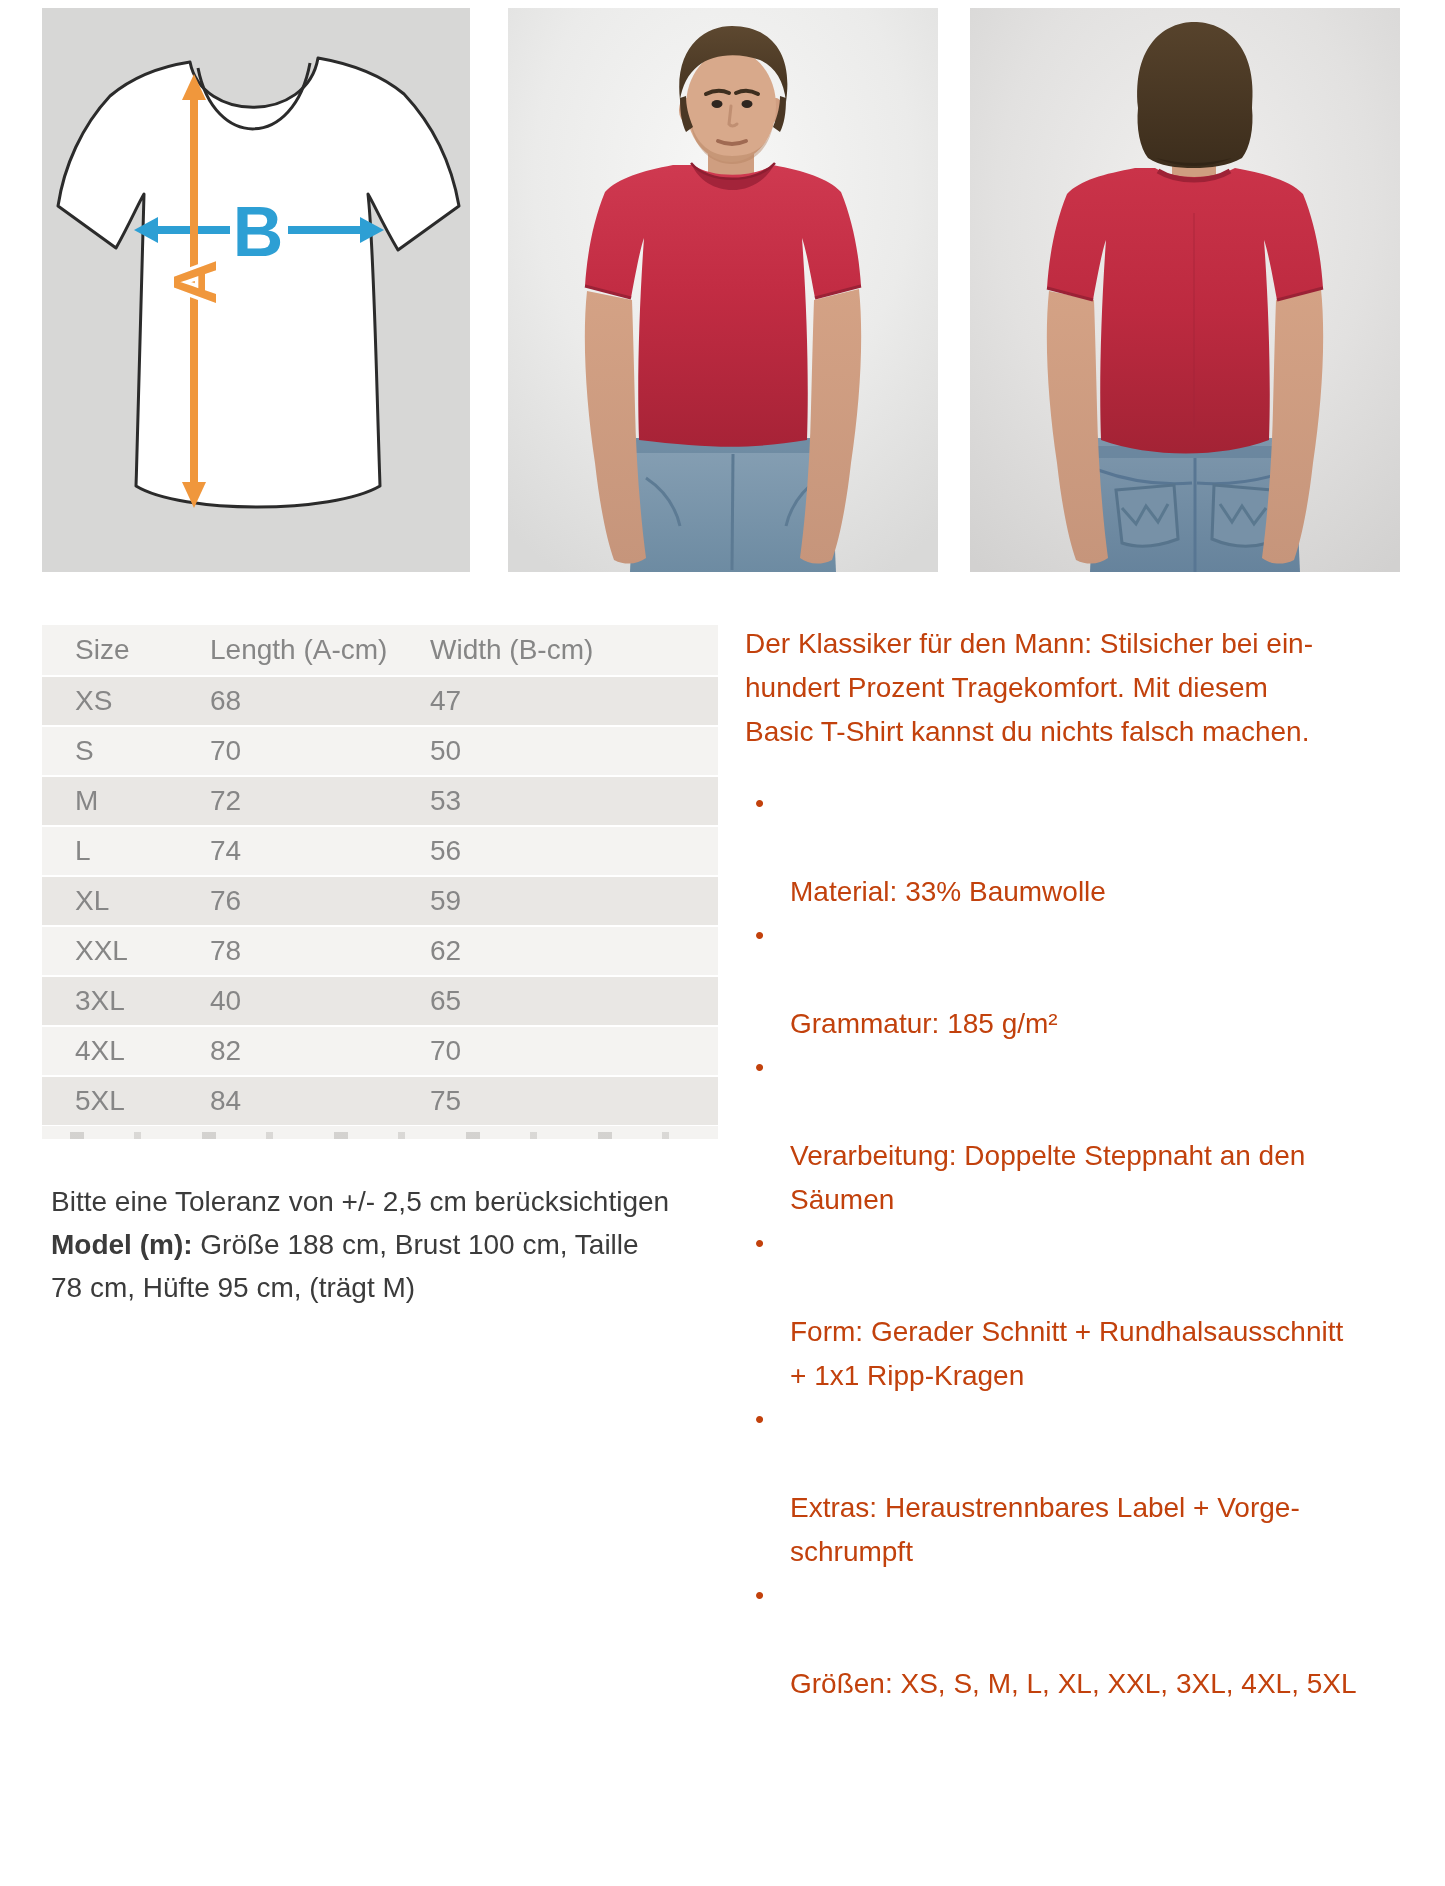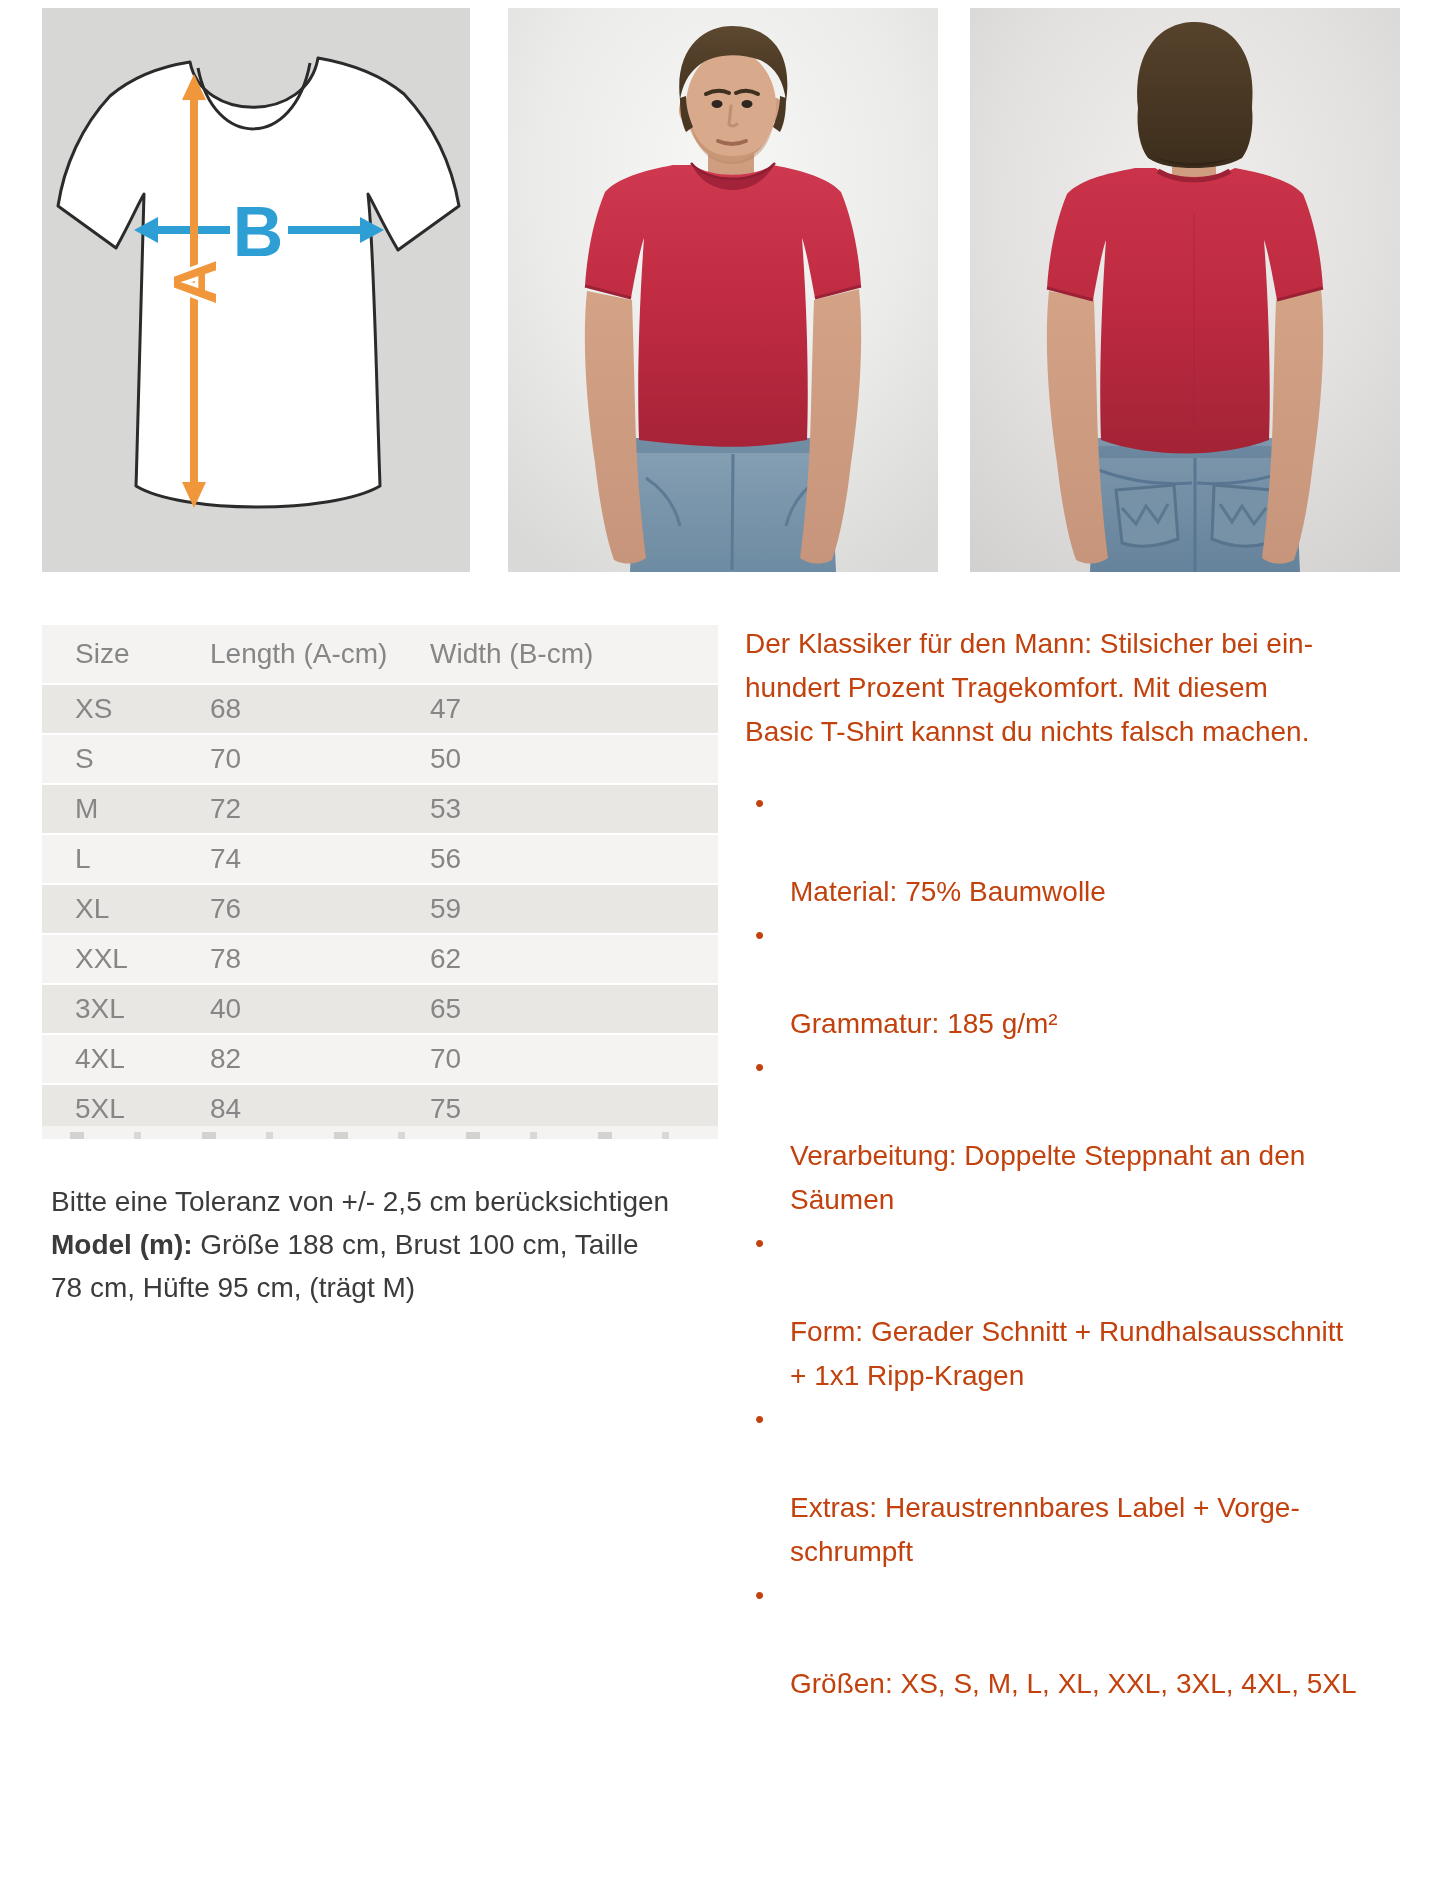--- a/index.html
+++ b/index.html
@@ -12,21 +12,21 @@
   #panel-diagram { left:42px;  width:428px; background:#d7d7d6; }
   #panel-front   { left:508px; width:430px; }
   #panel-back    { left:970px; width:430px; }
 
   
   .size-table { position:absolute; left:42px; top:625px; width:676px;
                 color:#868686; font-size:28px; }
   .t-row { display:grid; grid-template-columns:135px 220px 1fr;
            align-items:center; box-sizing:border-box; height:50px;
            padding-left:33px; border-bottom:2px solid #ffffff; }
-  .t-head { height:60px; background:#f4f3f1; }
+  .t-head { height:52px; background:#f4f3f1; }
   .alt-dark  { background:#e9e7e4; }
   .alt-light { background:#f4f3f1; }
   .trunc-row { position:absolute; left:42px; top:1126px; width:676px; height:13px;
                background:#f4f3f1; overflow:hidden; }
   .trunc-row::after { content:""; position:absolute; left:28px; right:10px; top:6px; height:7px;
                background:repeating-linear-gradient(90deg,#b9b7b4 0 14px,transparent 14px 64px,
                           #c4c2bf 64px 71px,transparent 71px 132px);
                opacity:.55; }
 
   
@@ -293,21 +293,21 @@
   </div>
   <div class="trunc-row"></div>
 
   <div class="description">
     <div class="intro">Der Klassiker für den Mann: Stilsicher bei ein-
 hundert Prozent Tragekomfort. Mit diesem
 Basic T-Shirt kannst du nichts falsch machen.</div>
     <ul class="bullets">
       <li class="bullet">
         <span class="dot">•</span>
-        <span>Material: 75% Baumwolle</span>
+        <span>Material: 33% Baumwolle</span>
       </li>
       <li class="bullet">
         <span class="dot">•</span>
         <span>Grammatur: 185 g/m²</span>
       </li>
       <li class="bullet">
         <span class="dot">•</span>
         <span>Verarbeitung: Doppelte Steppnaht an den
 Säumen</span>
       </li>

